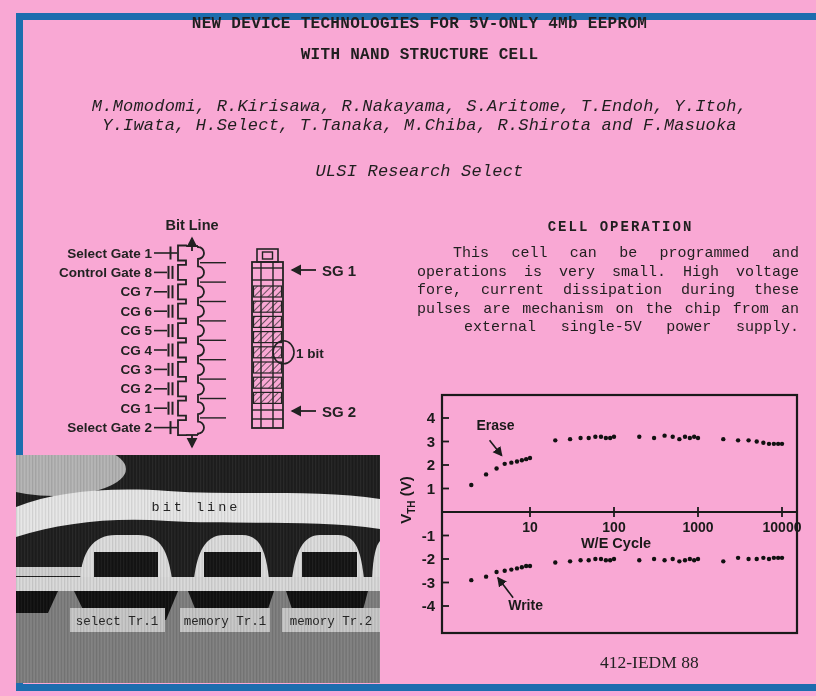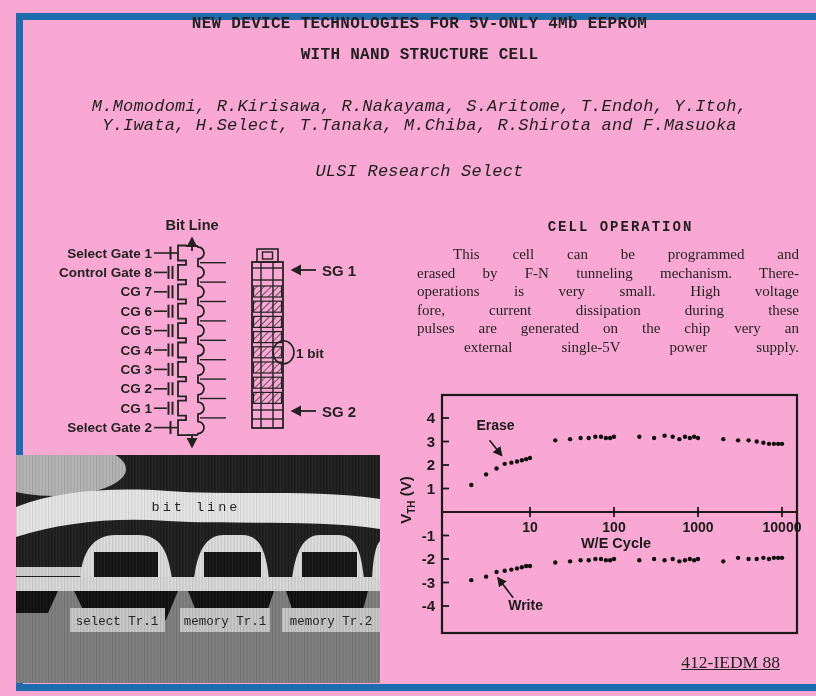--- a/index.html
+++ b/index.html
@@ -5,25 +5,25 @@
   html,body{margin:0;padding:0;background:#f4f6f8;}
   .page{position:relative;width:816px;height:696px;background:#f9a8d4;overflow:hidden;
         font-family:"Liberation Mono","DejaVu Sans Mono",monospace;color:#1f1f1f;padding-left:23px;}
   .border-frame{position:absolute;top:13px;left:16px;right:5px;bottom:5px;
         border:7px solid #1d6dae;pointer-events:none;}
   .center{position:absolute;left:0;right:0;text-align:center;white-space:pre;}
   .title-line{font-weight:bold;font-size:16px;line-height:20px;letter-spacing:.3px;}
   .body-line{font-size:17px;line-height:20px;letter-spacing:.2px;font-style:italic;}
   .heading{font-weight:bold;font-size:14px;letter-spacing:2px;}
   .para{position:absolute;left:417px;top:245px;width:382px;font-size:15px;line-height:18.6px;}
-  .para .jline{text-align:justify;text-align-last:justify;white-space:normal;font-family:Liberation Serif, serif;}
+  .para .jline{text-align:justify;text-align-last:justify;white-space:normal;}
   .para .first{padding-left:36px;width:346px;}
   .para .last{text-align:left;margin-left:47px;}
-  .footer{position:absolute;left:600px;top:652px;width:180px;text-align:right;
-        font-family:"Liberation Serif","DejaVu Serif",serif;font-size:17.5px;color:#222;text-decoration:underline;}
+  .footer{position:absolute;left:600px;top:652px;width:180px;text-align:left;
+        font-family:"Liberation Serif","DejaVu Serif",serif;font-size:17.5px;color:#222;}
   svg text{font-family:"Liberation Sans","DejaVu Sans",sans-serif;fill:#222;}
   .schx text{font-weight:700;}
   #chart-svg text{font-weight:700;fill:#1a1a1a;}
   .sem-label{font-family:"Liberation Mono","DejaVu Sans Mono",monospace;font-weight:400;}
 </style>
 </head>
 <body>
 
 <div class="page">
   <div class="border-frame"></div>
@@ -166,24 +166,23 @@
       <text x="101" y="170" text-anchor="middle" font-size="12.5" fill="#1b1b1b" class="sem-label">select Tr.1</text>
       <text x="209" y="170" text-anchor="middle" font-size="12.5" fill="#1b1b1b" class="sem-label">memory Tr.1</text>
       <text x="315" y="170" text-anchor="middle" font-size="12.5" fill="#1b1b1b" class="sem-label">memory Tr.2</text>
     </g>
     <rect x="0" y="0" width="364" height="228" fill="url(#scan)"></rect>
   </svg>
 
   <div class="center heading" style="top:219px;left:420px;right:18px">CELL OPERATION</div>
   <div class="para">
     <div class="jline first">This cell can be programmed and</div>
-    <div class="jline">erased by F-N tunneling mechanism. There-</div>
     <div class="jline">operations is very small. High voltage</div>
     <div class="jline">fore, current dissipation during these</div>
-    <div class="jline">pulses are generated on the chip very an</div>
+    <div class="jline">pulses are mechanism on the chip from an</div>
     <div class="jline last">external single-5V power supply.</div>
   </div>
 
   <svg id="chart-svg" style="position:absolute;left:398px;top:388px" width="410" height="258" viewBox="0 0 410 258">
       <defs>
         <marker id="cah" markerWidth="8" markerHeight="8" refX="5.2" refY="3.5" orient="auto">
           <polygon points="0,0.4 6,3.5 0,6.6" fill="#1a1a1a"></polygon>
         </marker>
       </defs>
       <rect x="44" y="7" width="355" height="238" fill="none" stroke="#1a1a1a" stroke-width="2.2"></rect>

